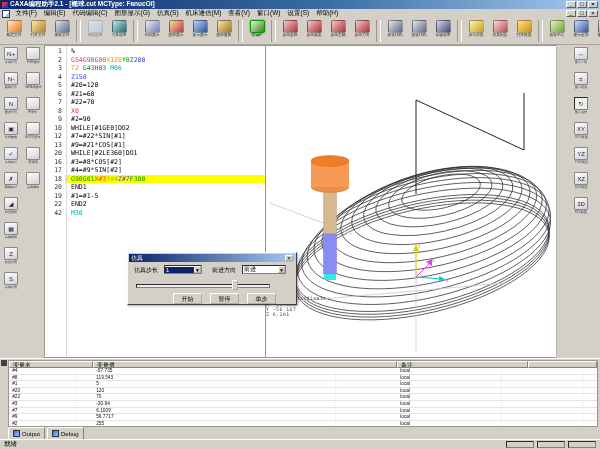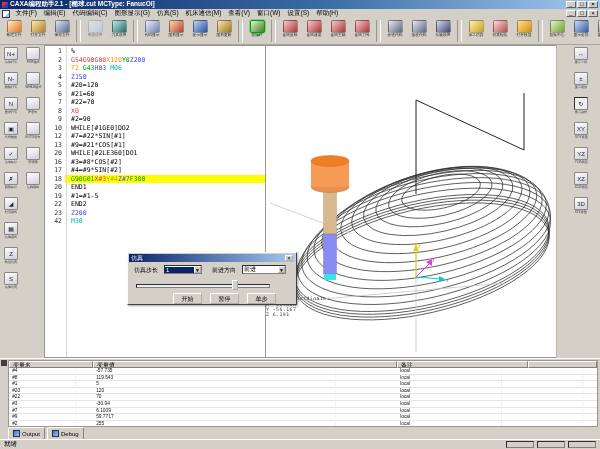--- a/index.html
+++ b/index.html
@@ -364,24 +364,20 @@
         <span class="ln">20</span>
         <span class="ctext"><span class="c-k">END1</span></span>
       </div>
       <div class="crow">
         <span class="ln">19</span>
         <span class="ctext"><span class="c-k">#1=#1-5</span></span>
       </div>
       <div class="crow">
         <span class="ln">22</span>
         <span class="ctext"><span class="c-k">END2</span></span>
-      </div>
-      <div class="crow">
-        <span class="ln">23</span>
-        <span class="ctext"><span class="c-blue">Z200</span></span>
       </div>
       <div class="crow">
         <span class="ln">42</span>
         <span class="ctext"><span class="c-cyan">M30</span></span>
       </div>
     </div>
 </div>
 
 <div id="viewport" class="abs">
   <svg id="vp-svg" width="290" height="313" viewBox="0 0 290 313">

